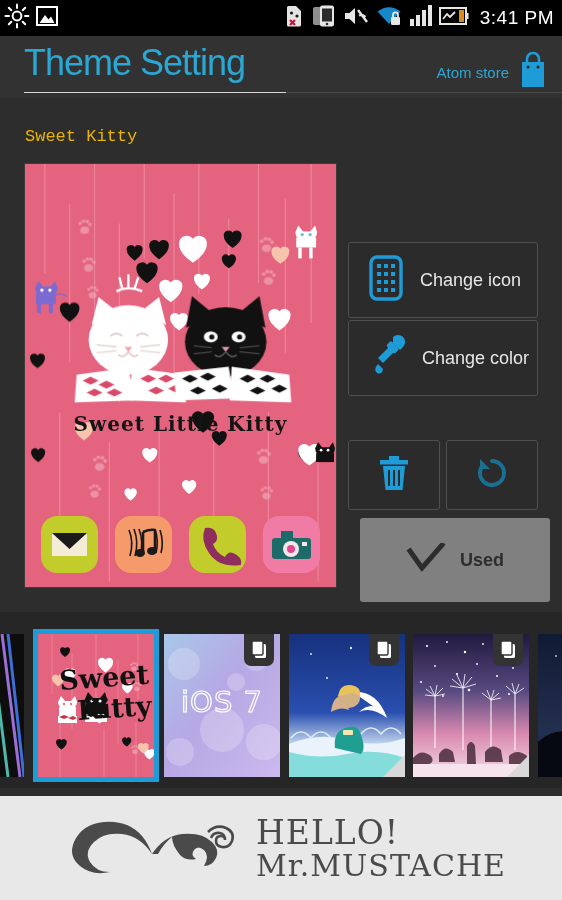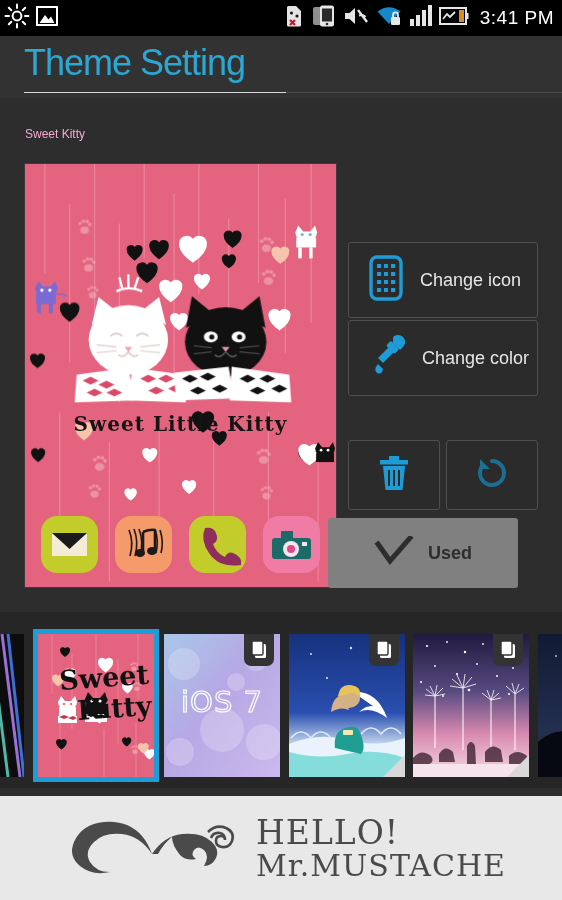--- a/index.html
+++ b/index.html
@@ -43,21 +43,21 @@
   }
   .atom-store {
     position: absolute; right: 14px; top: 16px;
     display: flex; align-items: center; gap: 9px;
   }
   .atom-store-label { color: #2ba7d4; font-size: 15px; }
 
   
   .theme-name {
     position: absolute; left: 25px; top: 127px;
-    color: #f9a8d4; font-size: 12px;
+    color: #eab308; font-size: 17px; font-family: Liberation Mono, monospace;
   }
 
   
   .preview {
     position: absolute; left: 24px; top: 163px;
     width: 313px; height: 425px;
     background: #e4637e;
     overflow: hidden;
     border: 1px solid #3b3b3b;
   }
@@ -87,22 +87,22 @@
 
   .btn-sq {
     position: absolute; width: 92px; height: 70px; top: 440px;
     background: #2b2b2b; border: 1px solid #4f4f4f; border-radius: 3px;
     display: flex; align-items: center; justify-content: center;
   }
   #btn-delete { left: 348px; }
   #btn-restore { left: 446px; }
 
   .btn-used {
-    position: absolute; left: 328px; top: 518px;
-    width: 190px; height: 70px;
+    position: absolute; left: 360px; top: 518px;
+    width: 190px; height: 84px;
     background: #808080; border-radius: 3px;
     display: flex; align-items: center; justify-content: center; gap: 14px;
   }
   .btn-used .lbl { color: #2d2d2d; font-size: 18px; font-weight: bold; }
 
   
   .thumbstrip {
     position: absolute; left: 0; top: 612px; width: 562px; height: 176px;
     background: #262626;
     overflow: hidden;
@@ -219,20 +219,31 @@
         </svg>
       </span>
       <span class="sb-time">3:41 PM</span>
     </div>
   </div>
 
   <div class="header">
     <div class="header-title">Theme Setting</div>
     <div class="header-underline"></div>
     <div class="header-rule"></div>
+    <div class="atom-store">
+      <span class="atom-store-label">Atom store</span>
+      <span>
+        <svg width="30" height="36" viewBox="0 0 30 36">
+          <path d="M9 11 V7 a6 6 0 0 1 12 0 v4" fill="none" stroke="#1e9cd7" stroke-width="2.6"></path>
+          <rect x="4" y="10" width="22" height="25" fill="#1e9cd7"></rect>
+          <circle cx="10" cy="15" r="1.6" fill="#2d2d2d"></circle>
+          <circle cx="20" cy="15" r="1.6" fill="#2d2d2d"></circle>
+        </svg>
+      </span>
+    </div>
   </div>
 
   <div class="theme-name">Sweet Kitty</div>
 
   <div class="preview">
     <svg class="rain" viewBox="0 0 313 425" preserveAspectRatio="none">
 
       <g stroke="#f3a0b4" stroke-width="1.2" opacity=".55">
         <line x1="20" y1="0" x2="20" y2="110"></line>
           <line x1="45" y1="40" x2="45" y2="200"></line>

